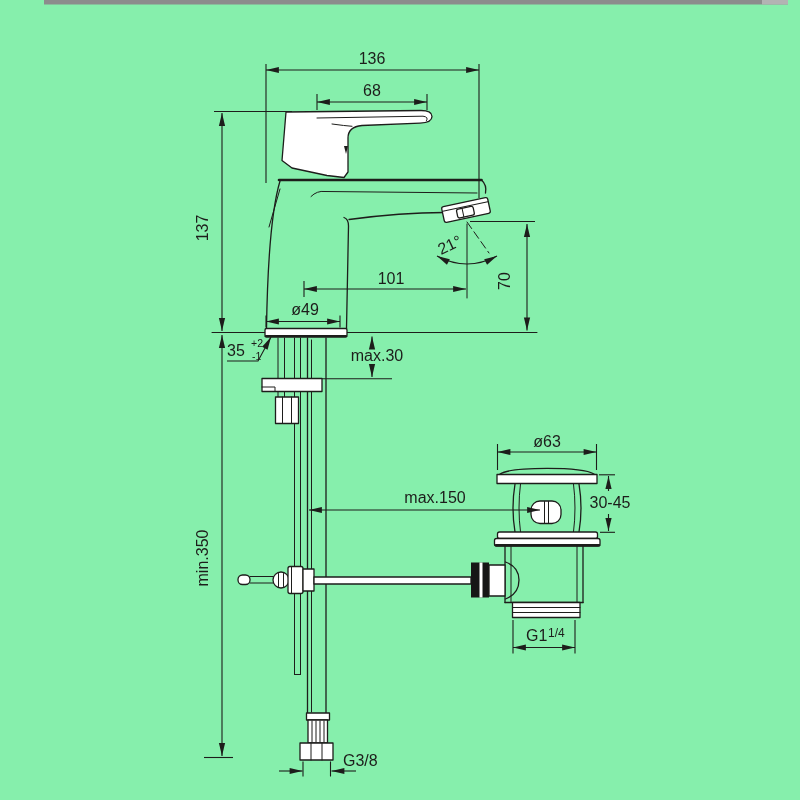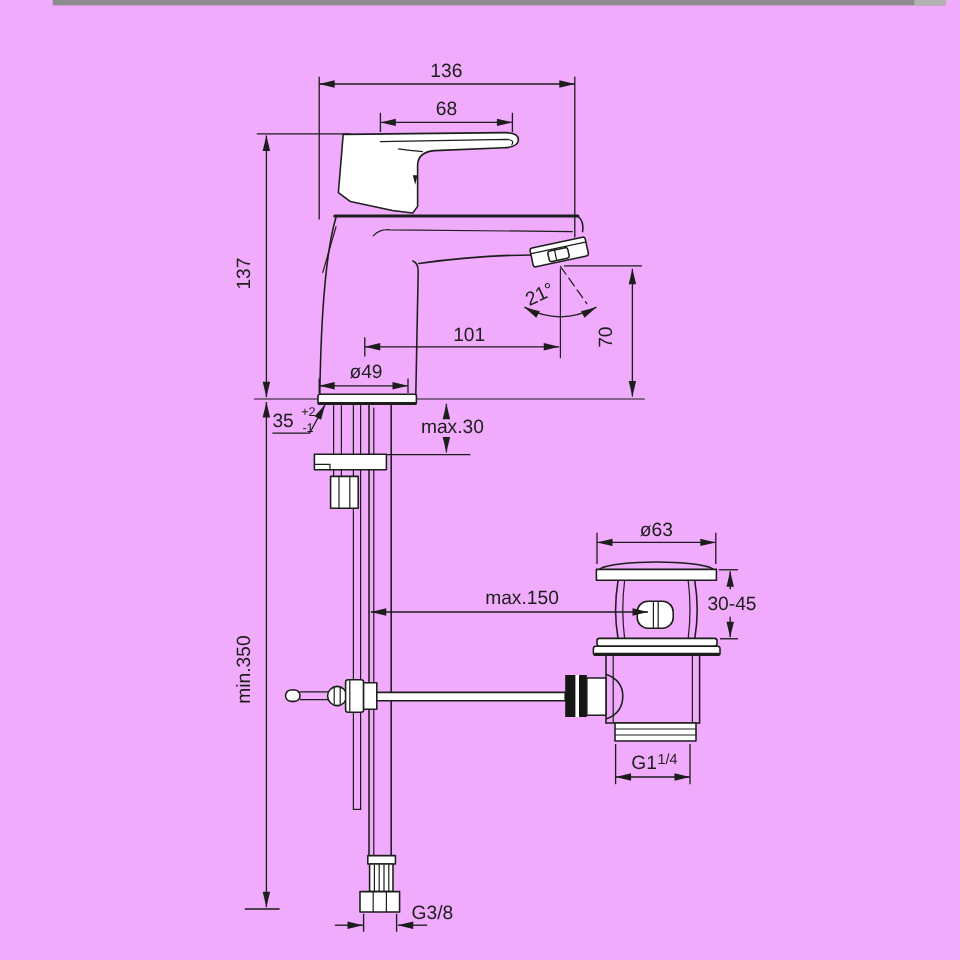--- a/index.html
+++ b/index.html
@@ -1,16 +1,16 @@
 <!DOCTYPE html>
 <html><head>
 <meta charset="utf-8">
 <style>
   html,body{margin:0;padding:0;background:#ffffff;}
-  .page{position:relative;width:800px;height:800px;background:#f0abfc;overflow:hidden;}
+  .page{position:relative;width:800px;height:800px;background:#86efac;overflow:hidden;}
   svg{display:block;}
   .ln{fill:none;stroke:#1d1d1b;stroke-width:1.3;stroke-linecap:round;stroke-linejoin:round;}
   .thin{stroke-width:1;}
   .thick{stroke-width:2.6;}
   .dim{fill:none;stroke:#1d1d1b;stroke-width:1.1;stroke-linecap:butt;}
   .wfill{fill:#ffffff;}
   text.t{font-family:"Liberation Sans",sans-serif;font-size:16px;fill:#1d1d1b;}
   text.sm{font-family:"Liberation Sans",sans-serif;font-size:10.5px;fill:#1d1d1b;}
   text.frac{font-family:"Liberation Sans",sans-serif;font-size:12px;fill:#1d1d1b;}
 </style>

